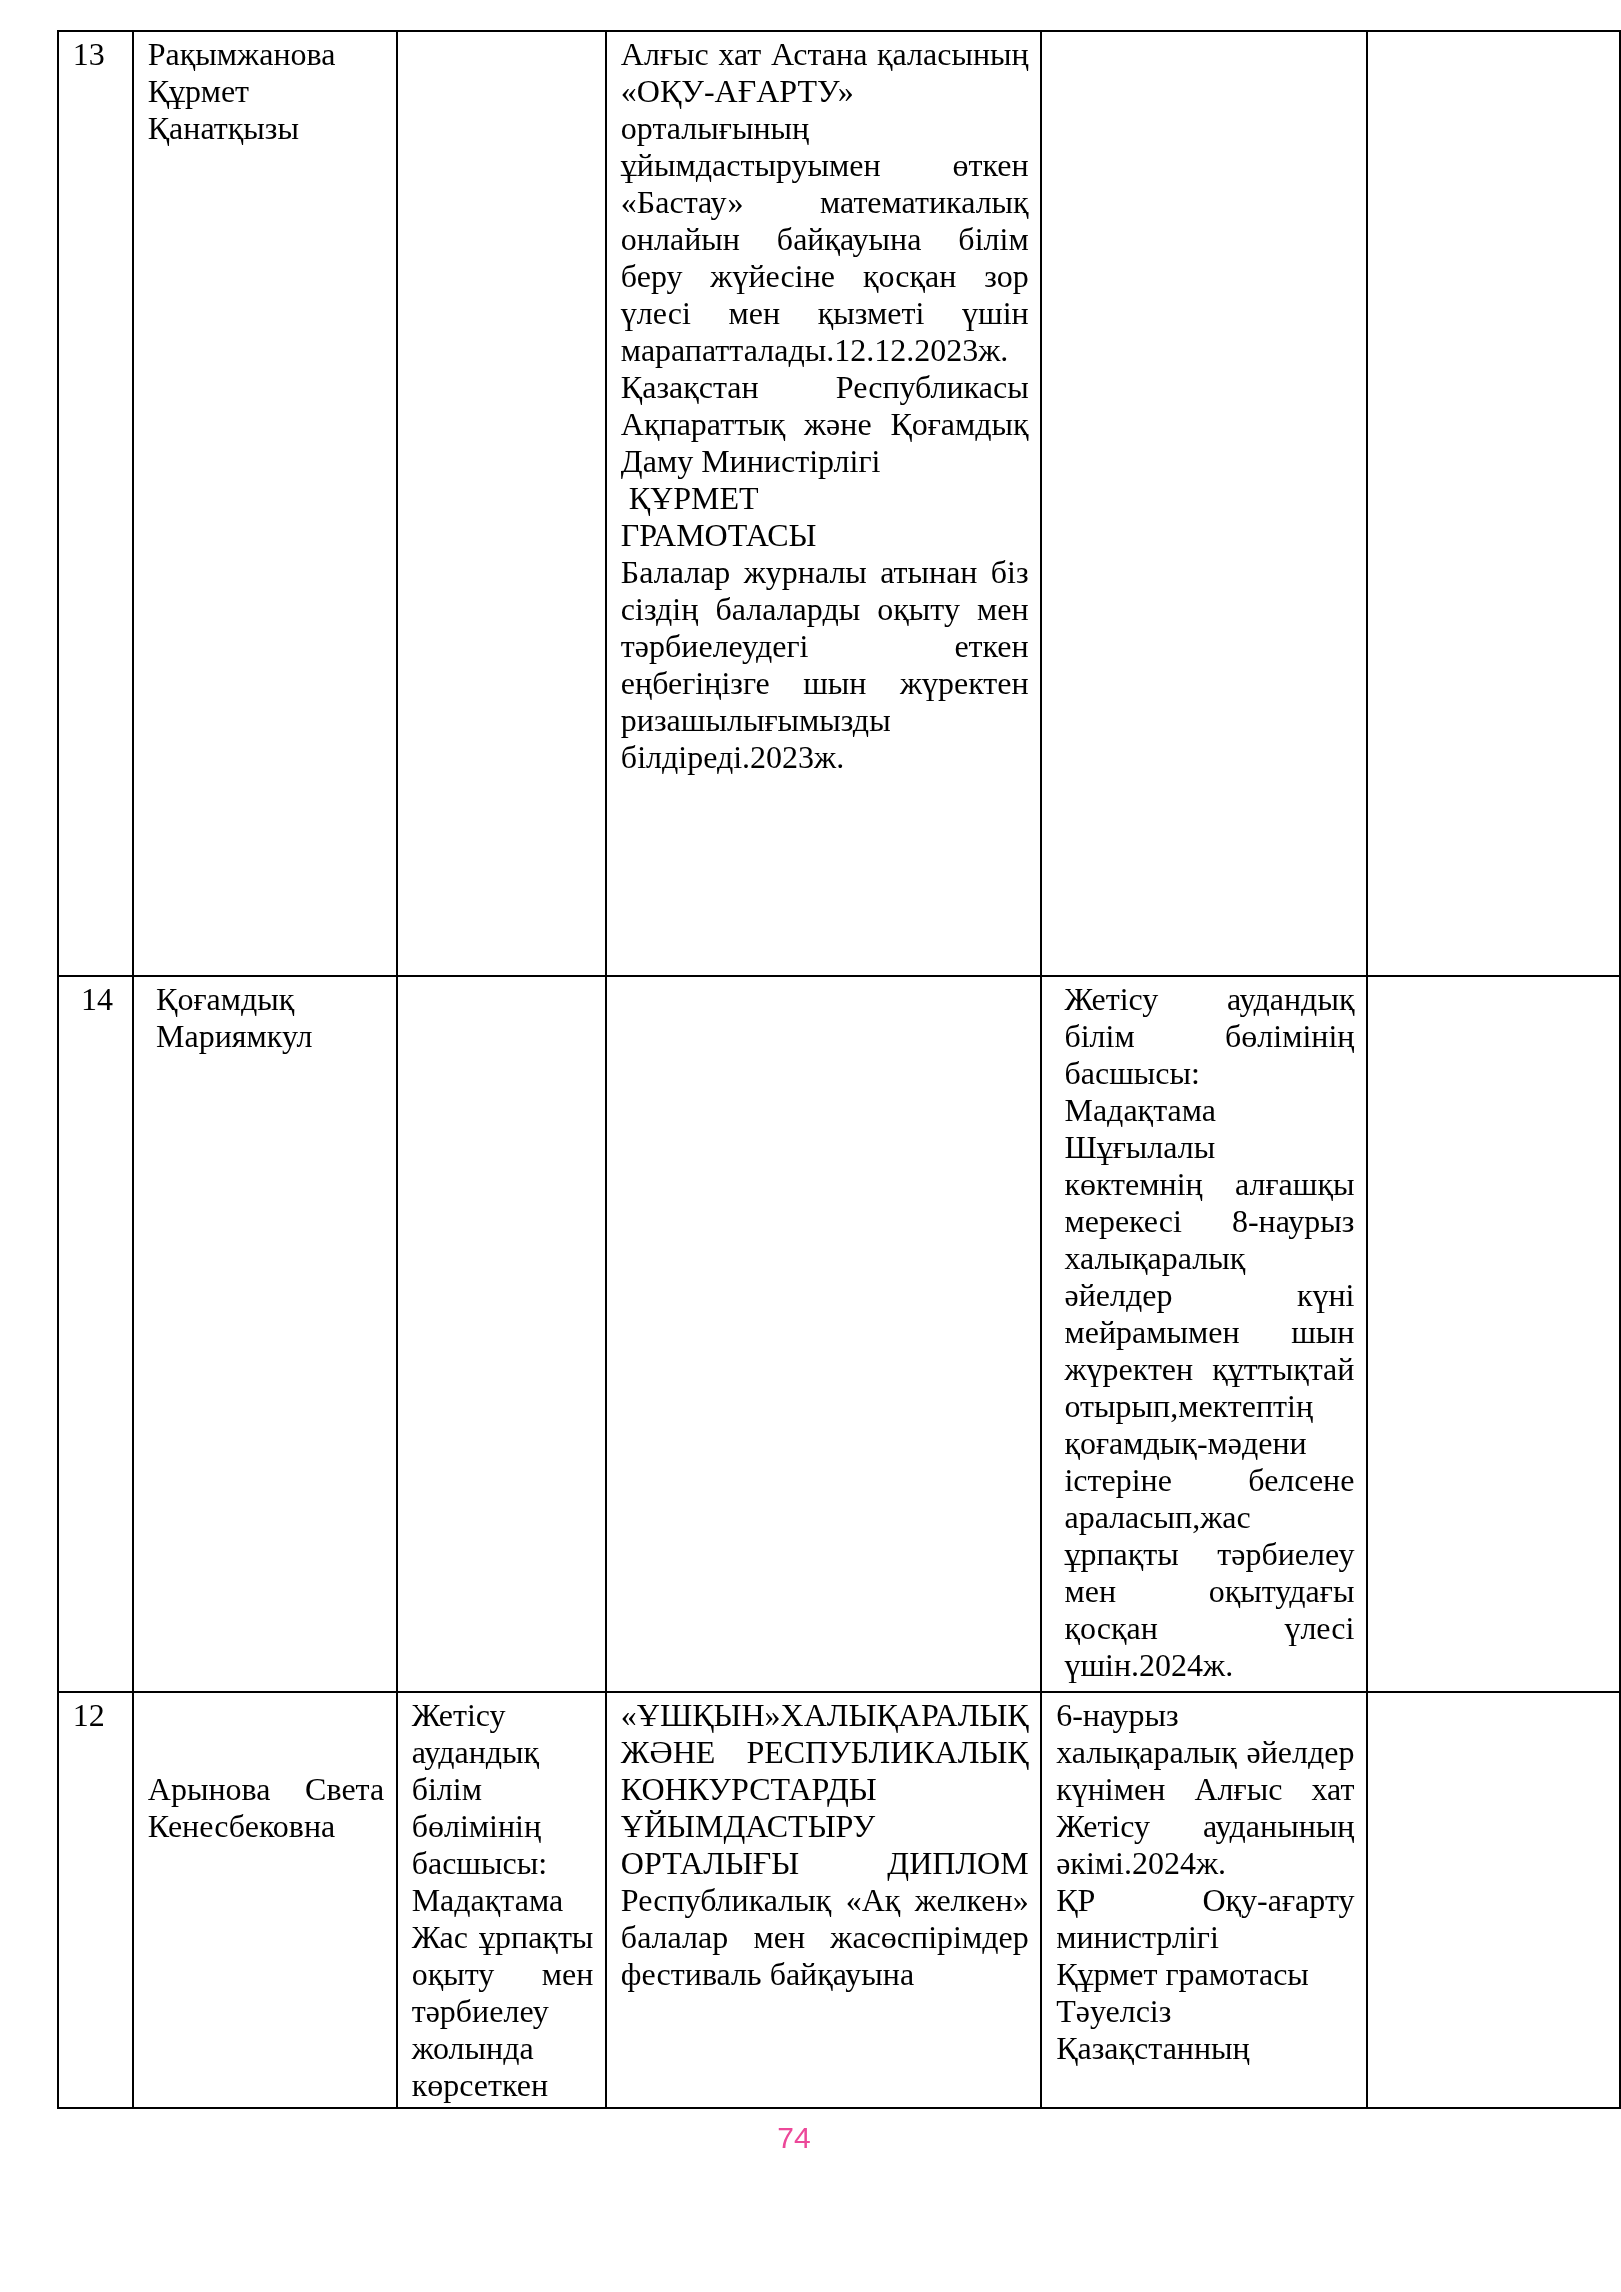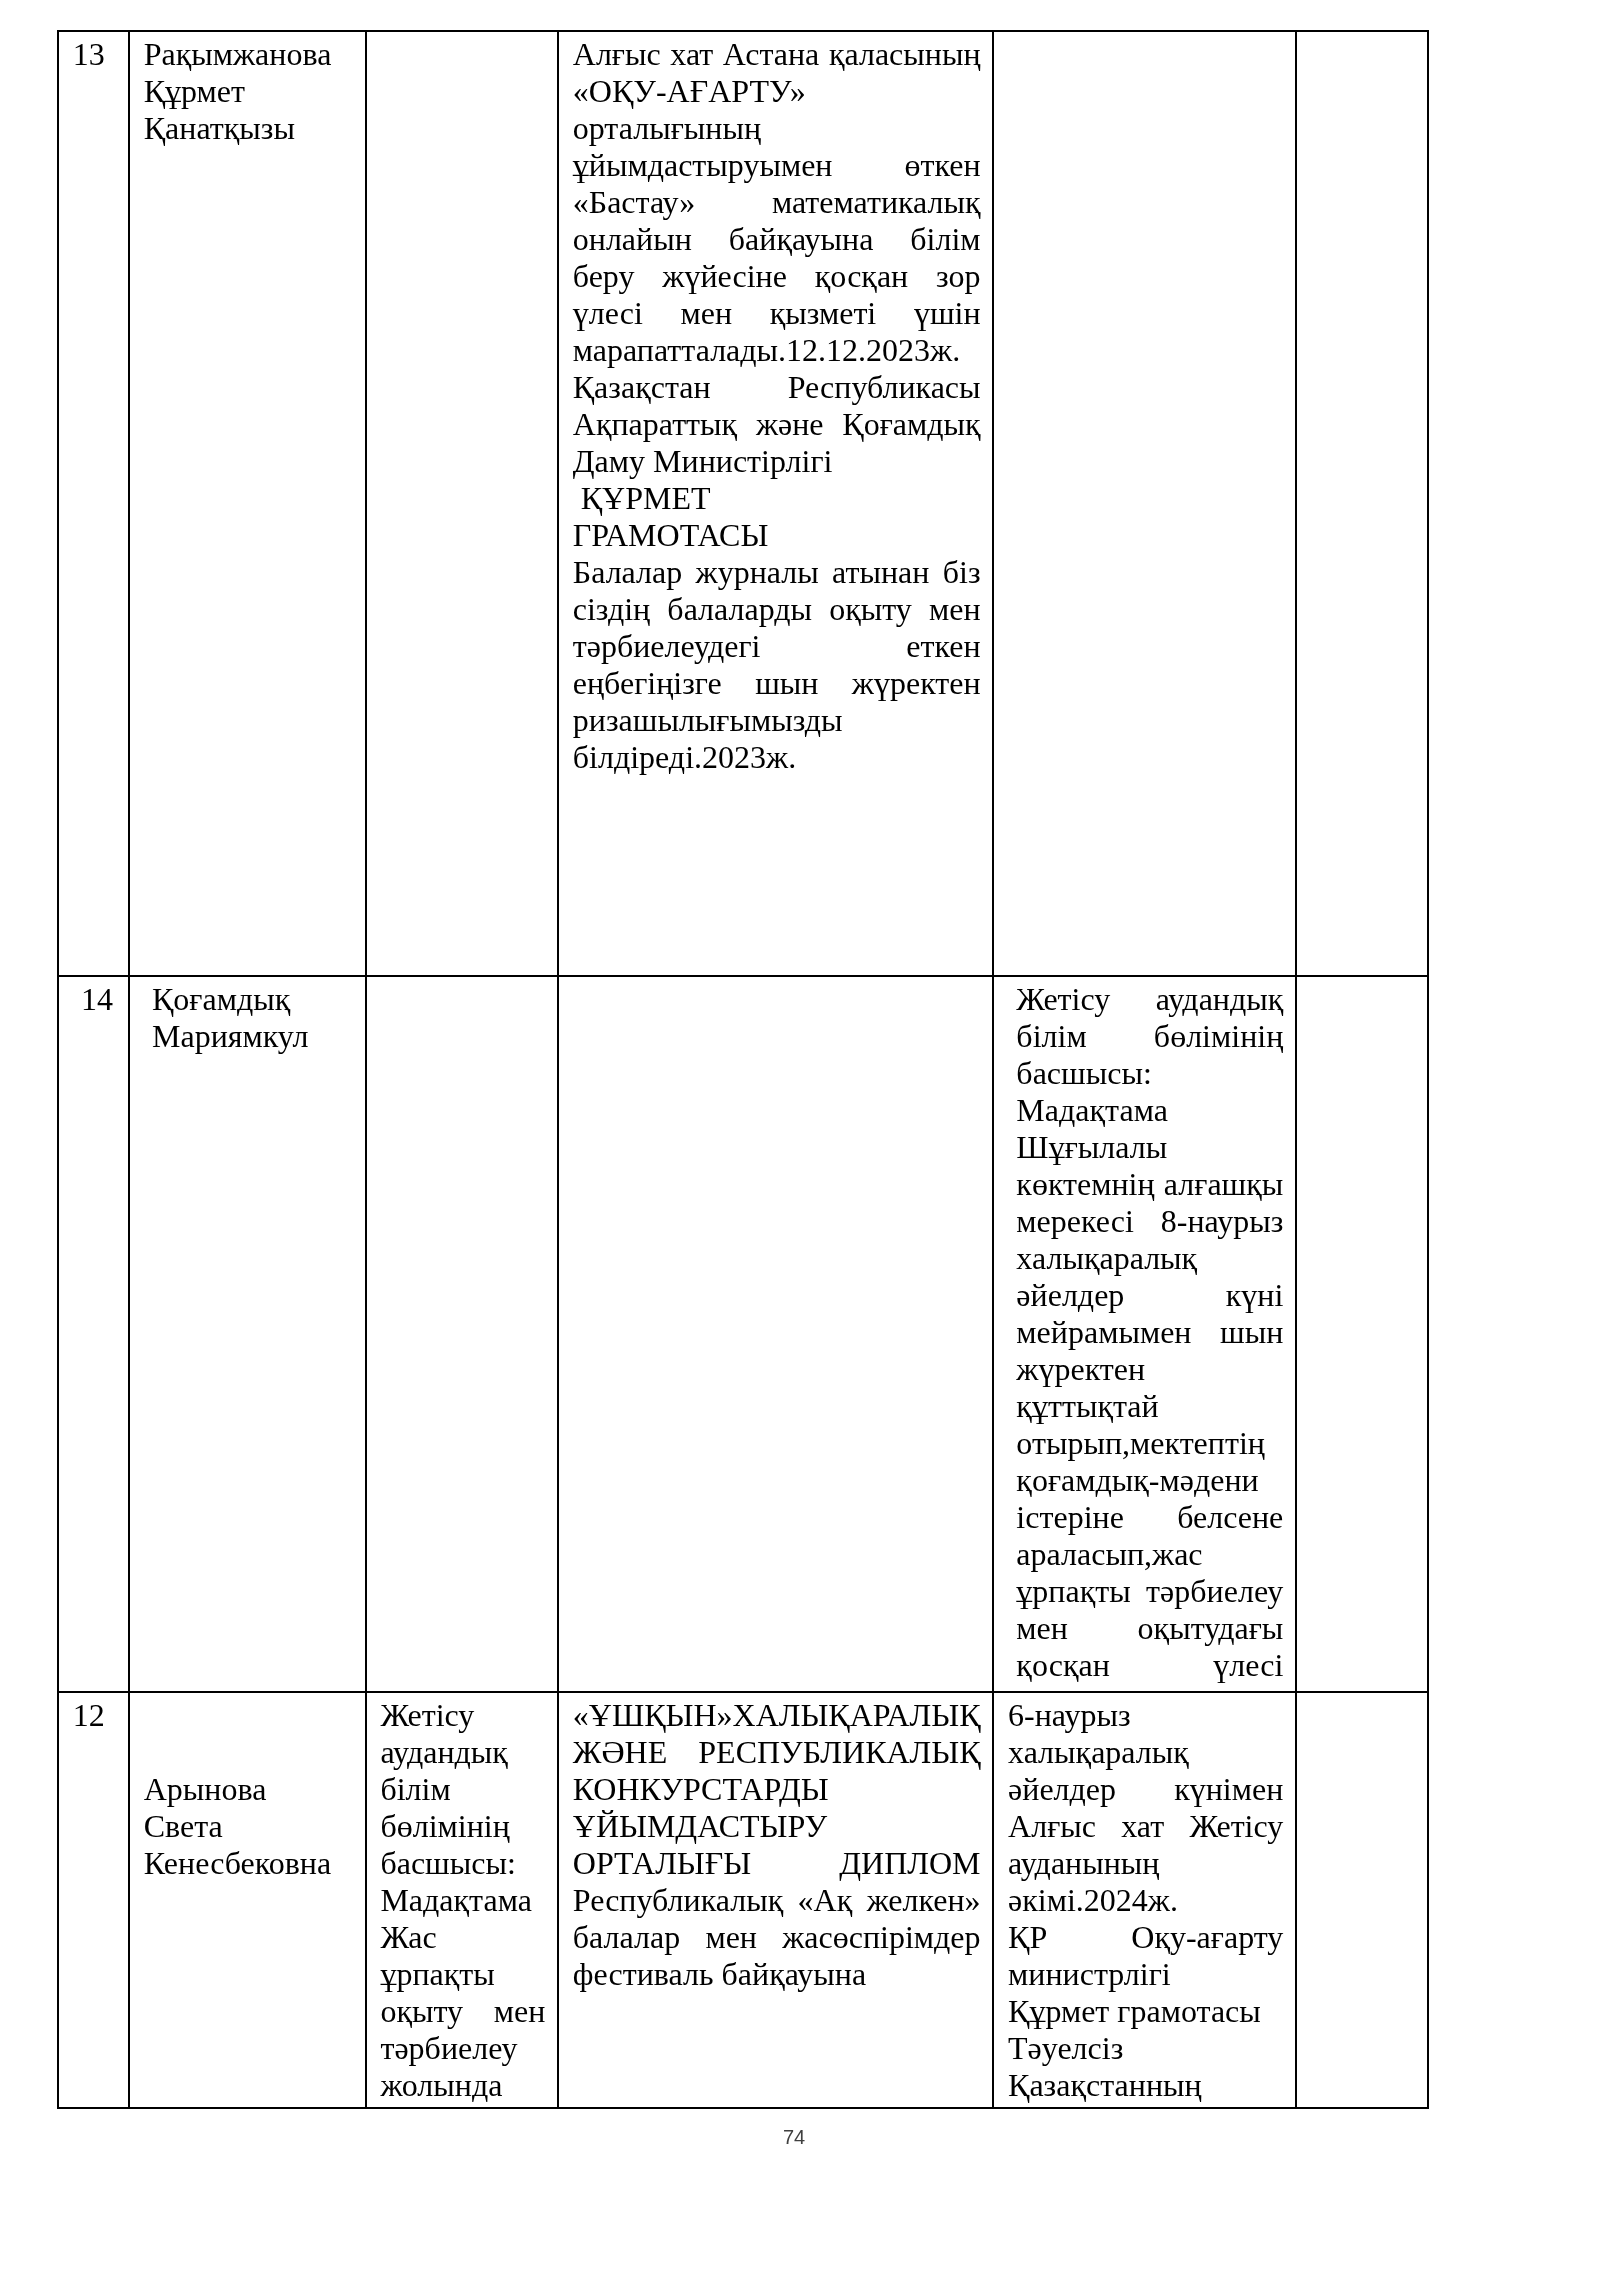--- a/index.html
+++ b/index.html
@@ -2,21 +2,21 @@
 <html><head>
 <meta charset="utf-8">
 <style>
   html, body {
     margin: 0;
     padding: 0;
     background: #ffffff;
   }
   .page {
     position: relative;
-    width: 1429px;
+    width: 1621px;
     height: 2293px;
     background: #ffffff;
     overflow: hidden;
     font-family: "Liberation Serif", serif;
     color: #000000;
   }
   table.awards {
     position: absolute;
     left: 57px;
     top: 30px;
@@ -49,23 +49,23 @@
   .num-cell {
     text-align: left;
   }
   .pagenum {
     position: absolute;
     left: 0;
     top: 2119px;
     width: 1588px;
     text-align: center;
     font-family: "Liberation Sans", sans-serif;
-    font-size: 20px;
+    font-size: 30px;
     line-height: 37px;
-    color: #404040;
+    color: #ec4899;
   }
 </style>
 </head>
 <body>
 
 <div class="page">
 
   <table class="awards">
     <colgroup>
       <col style="width:76px">

